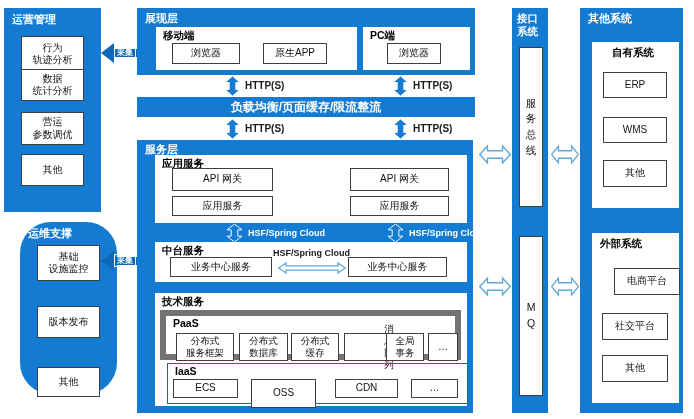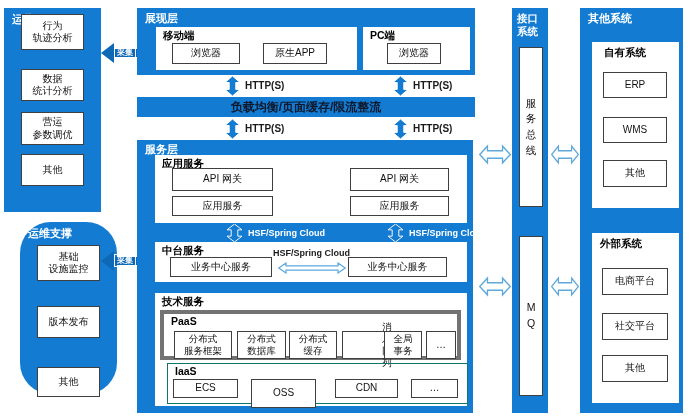--- a/index.html
+++ b/index.html
@@ -23,21 +23,21 @@
         border:1px solid rgba(255,255,255,.95);padding:0 2px;line-height:1.4;}
   .vtext{white-space:pre-line;text-align:center;}
 </style>
 </head>
 <body>
 
 <div class="canvas" style="--blue: #137CD2; --blue-dark: #0F68B6; --oline: #5FA8DC;">
 
   <div class="panel" style="left:4px;top:8px;width:97px;height:204px;">
     <div class="ptitle">运营管理</div>
-    <div class="wbox" style="left:17px;top:6px;width:63px;height:36px;">行为
+    <div class="wbox" style="left:17px;top:28px;width:63px;height:36px;">行为
 轨迹分析</div>
     <div class="wbox" style="left:17px;top:61px;width:63px;height:32px;">数据
 统计分析</div>
     <div class="wbox" style="left:17px;top:104px;width:63px;height:33px;">营运
 参数调优</div>
     <div class="wbox" style="left:17px;top:146px;width:63px;height:32px;">其他</div>
   </div>
 
   <div class="panel" style="left:20px;top:222px;width:97px;height:172px;border-radius:31px;">
     <div class="ptitle">运维支撑</div>
@@ -80,21 +80,21 @@
   </div>
   <div class="lbl" style="left:245px;top:80px;">HTTP(S)</div>
   <div class="arrow" style="left:393px;top:76px;width:15px;height:20px;">
     <svg viewBox="0 0 15 20" preserveAspectRatio="none">
         <polygon points="7.5,0 15,6.5 10.8,6.5 10.8,13.5 15,13.5 7.5,20 0,13.5 4.2,13.5 4.2,6.5 0,6.5" fill="#137CD2" stroke="#fff" stroke-width="1"></polygon>
       </svg>
   </div>
   <div class="lbl" style="left:413px;top:80px;">HTTP(S)</div>
 
   <div class="panel" style="left:137px;top:97px;width:338px;height:20px;display:flex;align-items:center;justify-content:center;">
-    <span style="color:#0f172a;font-weight:bold;font-size:12px;">负载均衡/页面缓存/限流整流</span>
+    <span style="color:#ffffff;font-weight:bold;font-size:12px;">负载均衡/页面缓存/限流整流</span>
   </div>
 
   <div class="arrow" style="left:225px;top:119px;width:15px;height:20px;">
     <svg viewBox="0 0 15 20" preserveAspectRatio="none">
         <polygon points="7.5,0 15,6.5 10.8,6.5 10.8,13.5 15,13.5 7.5,20 0,13.5 4.2,13.5 4.2,6.5 0,6.5" fill="#137CD2" stroke="#fff" stroke-width="1"></polygon>
       </svg>
   </div>
   <div class="lbl" style="left:245px;top:123px;">HTTP(S)</div>
   <div class="arrow" style="left:393px;top:119px;width:15px;height:20px;">
     <svg viewBox="0 0 15 20" preserveAspectRatio="none">
@@ -134,21 +134,21 @@
       <div style="position:absolute;left:118px;top:6px;width:76px;text-align:center;font-size:9px;font-weight:bold;color:#1a1a1a;white-space:nowrap;">HSF/Spring Cloud</div>
       <div class="arrow" style="left:123px;top:20px;width:68px;height:12px;">
         <svg viewBox="0 0 68 12" preserveAspectRatio="none">
             <polygon points="0.8,6 8,1 8,3.8 60,3.8 60,1 67.2,6 60,11 60,8.2 8,8.2 8,11" fill="#fff" stroke="#5FA8DC" stroke-width="1.2"></polygon>
           </svg>
       </div>
     </div>
 
     <div class="group" style="left:18px;top:153px;width:312px;height:113px;">
       <div class="gtitle">技术服务</div>
-      <div style="position:absolute;left:5px;top:17px;width:301px;height:50px;border:4px solid #737373;box-sizing:border-box;">
+      <div style="position:absolute;left:5px;top:17px;width:301px;height:50px;border:6px solid #737373;box-sizing:border-box;">
         <div class="gtitle" style="padding:1px 7px 0;">PaaS</div>
         <div class="wbox" style="left:10px;top:17px;width:58px;height:28px;font-size:9.5px;">分布式
 服务框架</div>
         <div class="wbox" style="left:73px;top:17px;width:49px;height:28px;font-size:9.5px;">分布式
 数据库</div>
         <div class="wbox" style="left:125px;top:17px;width:48px;height:28px;font-size:9.5px;">分布式
 缓存</div>
         <div class="wbox" style="left:178px;top:17px;width:39px;height:28px;font-size:9.5px;padding-left:44px;">消息
 队列</div>
         <div class="wbox" style="left:220px;top:17px;width:38px;height:28px;font-size:9.5px;">全局
@@ -193,26 +193,26 @@
 务
 总
 线</div>
     <div class="wbox vtext" style="left:7px;top:228px;width:24px;height:160px;font-size:10.5px;line-height:1.5;">M
 Q</div>
   </div>
 
   <div class="panel" style="left:580px;top:8px;width:103px;height:405px;">
     <div class="ptitle" style="padding-top:4px;">其他系统</div>
     <div class="group" style="left:12px;top:34px;width:87px;height:166px;">
-      <div class="gtitle" style="padding:4px 12px 0;">自有系统</div>
+      <div class="gtitle" style="padding:4px 20px 0;">自有系统</div>
       <div class="wbox" style="left:11px;top:30px;width:64px;height:26px;">ERP</div>
       <div class="wbox" style="left:11px;top:75px;width:64px;height:26px;">WMS</div>
       <div class="wbox" style="left:11px;top:118px;width:64px;height:27px;">其他</div>
     </div>
     <div class="group" style="left:12px;top:225px;width:87px;height:170px;">
       <div class="gtitle" style="padding:4px 8px 0;">外部系统</div>
-      <div class="wbox" style="left:10px;top:35px;width:66px;height:27px;">电商平台</div>
+      <div class="wbox" style="left:22px;top:35px;width:66px;height:27px;">电商平台</div>
       <div class="wbox" style="left:10px;top:80px;width:66px;height:27px;">社交平台</div>
       <div class="wbox" style="left:10px;top:122px;width:66px;height:27px;">其他</div>
     </div>
   </div>
 
 </div>
 
 </body></html>

